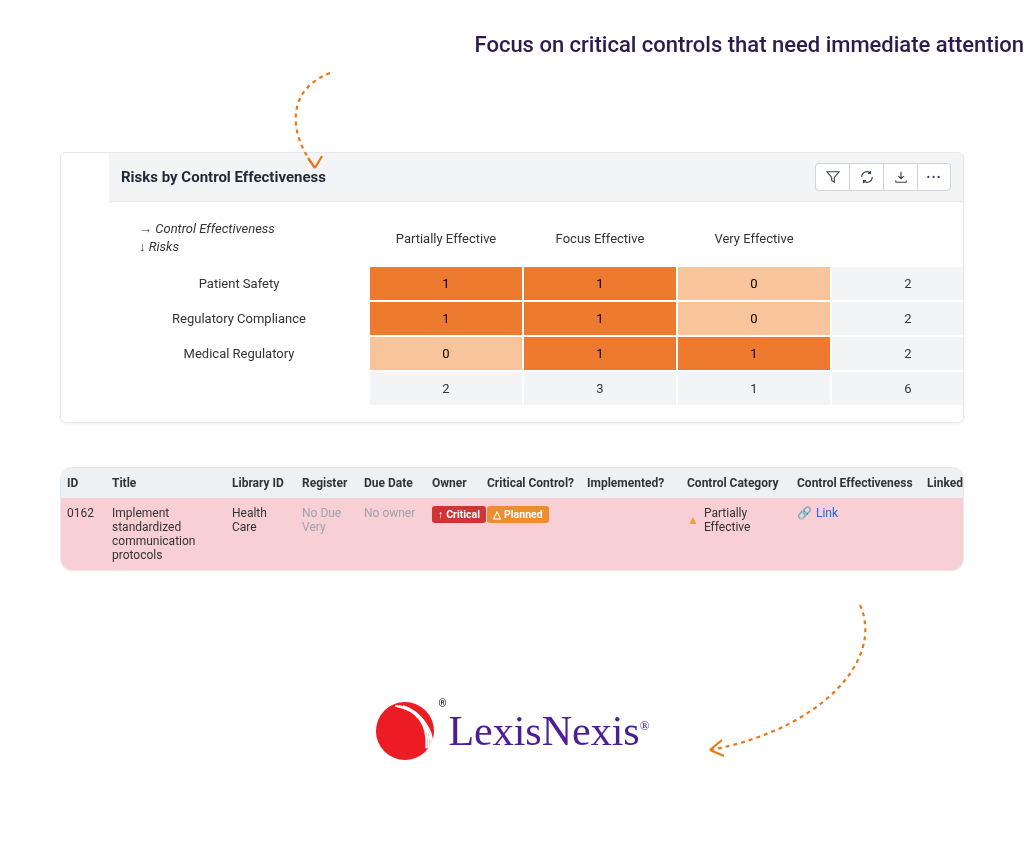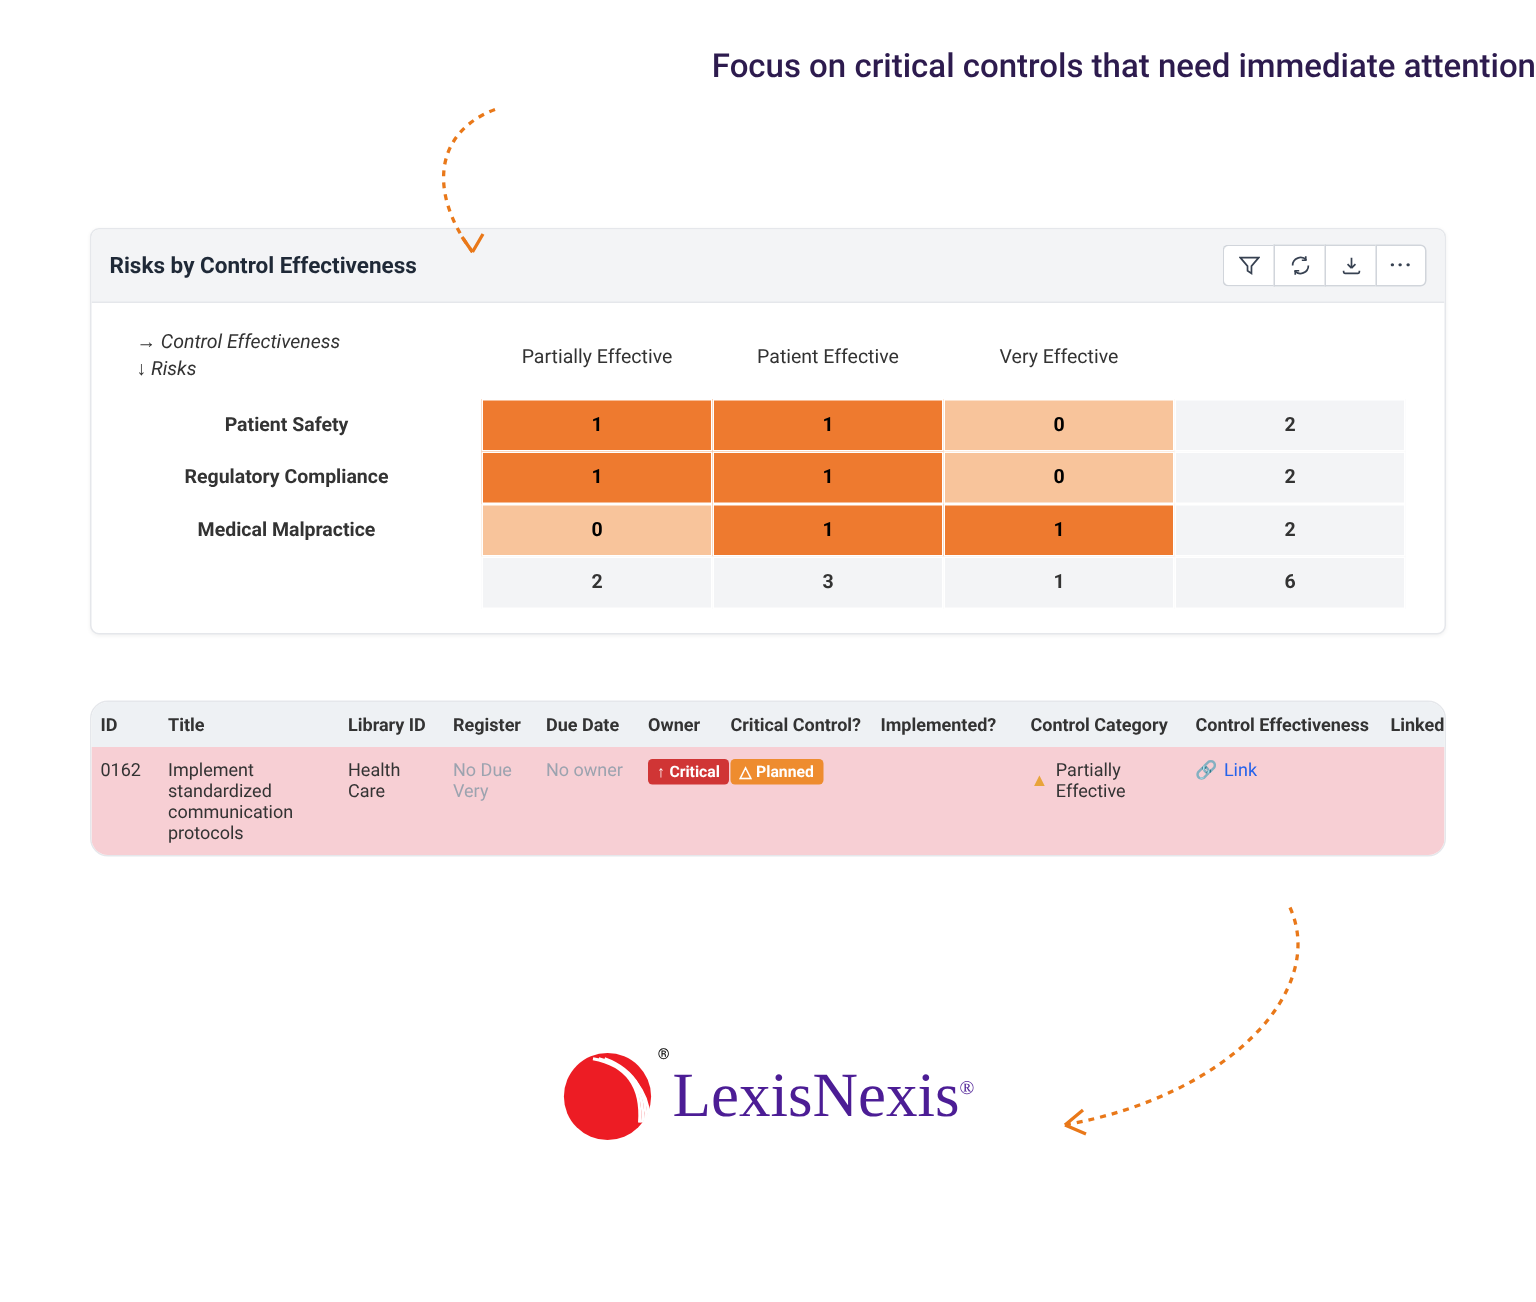--- a/index.html
+++ b/index.html
@@ -26,20 +26,21 @@
       width: 100px;
       height: 110px;
     }
     .card {
       margin: 95px 60px 0 60px;
       background: #fff;
       border: 1px solid #e5e7eb;
       border-radius: 6px;
       box-shadow: 0 1px 3px rgba(0,0,0,0.06);
       overflow: hidden;
+      padding-left: 48px;
     }
     .card-header {
       display: flex;
       justify-content: space-between;
       align-items: center;
       padding: 10px 12px;
       background: #f3f4f6;
       border-bottom: 1px solid #e5e7eb;
     }
     .card-title {
@@ -76,21 +77,20 @@
     .axis-corner .arr { font-style: normal; }
     .axis-col-head {
       text-align: center;
       font-size: 13px;
       color: #333;
       align-self: center;
     }
     .matrix-row {
       display: grid;
       grid-template-columns: 260px 154px 154px 154px 154px;
-      font-weight: bold;
     }
     .row-label {
       text-align: center;
       font-size: 13px;
       color: #333;
       align-self: center;
       padding: 9px 0;
     }
     .cell {
       text-align: center;
@@ -187,42 +187,42 @@
     </div>
   </div>
 
   <div class="matrix">
     <div class="axis-labels">
       <div class="axis-corner">
         <div><span class="arr">→ </span><span>Control Effectiveness</span></div>
         <div><span class="arr">↓ </span><span>Risks</span></div>
       </div>
       <div class="axis-col-head">Partially Effective</div>
-      <div class="axis-col-head">Patient Effective</div>
+      <div class="axis-col-head">Focus Effective</div>
       <div class="axis-col-head">Very Effective</div>
       <div class="axis-col-head"></div>
     </div>
 
     <div id="matrix-rows">
         <div class="matrix-row">
           <div class="row-label">Patient Safety</div>
           <div class="cell dark">1</div>
           <div class="cell dark">1</div>
           <div class="cell light">0</div>
           <div class="cell total">2</div>
         </div>
         <div class="matrix-row">
           <div class="row-label">Regulatory Compliance</div>
           <div class="cell dark">1</div>
           <div class="cell dark">1</div>
           <div class="cell light">0</div>
           <div class="cell total">2</div>
         </div>
         <div class="matrix-row">
-          <div class="row-label">Medical Malpractice</div>
+          <div class="row-label">Medical Regulatory</div>
           <div class="cell light">0</div>
           <div class="cell dark">1</div>
           <div class="cell dark">1</div>
           <div class="cell total">2</div>
         </div>
         <div class="matrix-row">
           <div class="row-label"></div>
           <div class="cell total">2</div>
           <div class="cell total">3</div>
           <div class="cell total">1</div>

